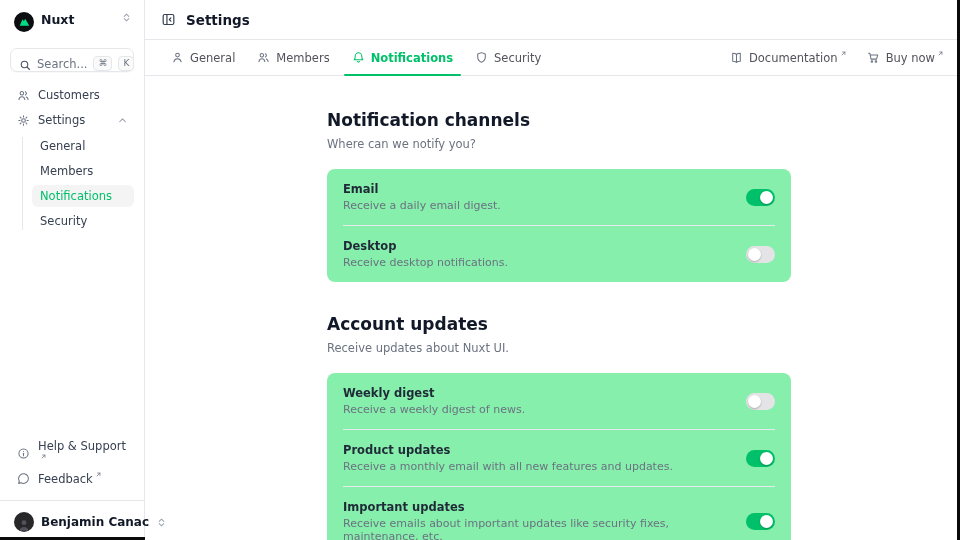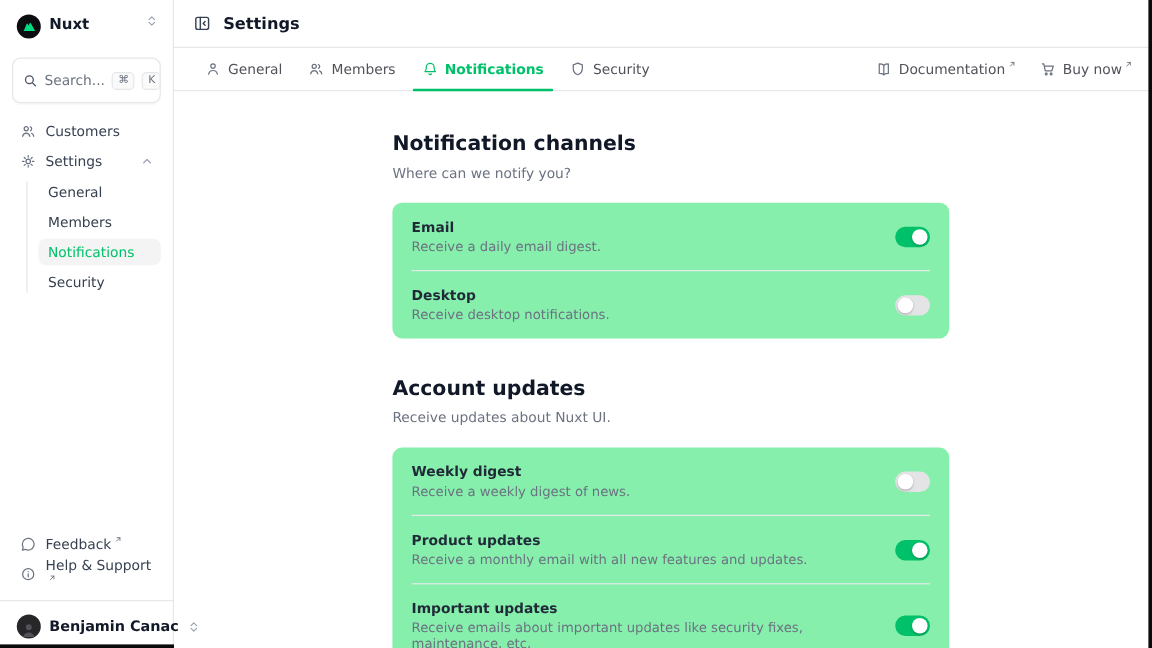--- a/index.html
+++ b/index.html
@@ -7,22 +7,22 @@
   body { font-family:"DejaVu Sans","Liberation Sans",sans-serif; background:#fff; color:#18181b; }
   .app { position:relative; display:flex; width:960px; height:540px; background:#fff; }
 
   
   .sidebar { width:145px; flex-shrink:0; border-right:1px solid #e5e7eb; display:flex; flex-direction:column; padding:10px 10px 0 10px; background:#fff; }
   .sb-header { display:flex; align-items:flex-start; gap:7px; padding:2px 2px 0 4px; height:24px; }
   .logo-circle { width:20px; height:20px; border-radius:50%; background:#0c0d10; display:flex; align-items:center; justify-content:center; flex-shrink:0; }
   .brand-name { font-size:12.5px; font-weight:700; color:#111827; flex:1; }
   .chev-sel { color:#9ca3af; display:flex; flex-direction:column; align-items:center; cursor:pointer; }
 
-  .searchbox { margin:14px 0 12px 0; height:38px; border:1px solid #e5e7eb; border-radius:7px; background:#fff;
-    display:flex; align-items:center; gap:6px; padding:0 5px 0 8px; box-shadow:0 1px 1px rgba(0,0,0,0.03); cursor:text; }
+  .searchbox { margin:14px 0 12px 0; height:24px; border:1px solid #e5e7eb; border-radius:7px; background:#fff;
+    display:flex; align-items:flex-end; gap:6px; padding:0 5px 0 8px; box-shadow:0 1px 1px rgba(0,0,0,0.03); cursor:text; }
   .searchbox .ph { font-size:11.5px; color:#6b7280; flex:1; }
   .kbd { font-size:9px; color:#6b7280; background:#fafafa; border:1px solid #e5e7eb; border-radius:4px; padding:1px 4px; line-height:11px; }
 
   .nav { display:flex; flex-direction:column; gap:3px; }
   .nav-item { display:flex; align-items:center; gap:8px; height:22px; padding:0 6px; border-radius:6px; font-size:11.5px; color:#374151; cursor:pointer; }
   .nav-item .lbl { flex:1; }
   .nav-icon { color:#6b7280; display:flex; width:14px; justify-content:center; }
   .badge { font-size:9px; color:#6b7280; border:1px solid #e5e7eb; border-radius:4px; padding:1px 4px; line-height:10px; background:#fff; }
   .subnav { position:relative; margin:1px 0 0 12px; padding-left:10px; display:flex; flex-direction:column; gap:3px; }
   .subnav::before { content:''; position:absolute; left:0; top:2px; bottom:2px; width:1px; background:#e5e7eb; }
@@ -147,39 +147,39 @@
           </div>
         <div class="sub-item">
             <span>Security</span>
           </div>
       </div>
     </nav>
 
     <div class="sb-footer">
       <div class="nav-item">
         <span class="nav-icon">
-          <svg width="13" height="13" viewBox="0 0 24 24" fill="none" stroke="currentColor" stroke-width="1.9" stroke-linecap="round" stroke-linejoin="round">
-              <path d="M21 12a9 9 0 1 1-4.6-7.9L21 3l-1.3 4.4A9 9 0 0 1 21 12z" transform="rotate(180 12 12)"></path>
-            </svg>
-        </span>
-        <span class="lbl"><span>Feedback</span><span class="ext">
-              <svg width="7" height="7" viewBox="0 0 24 24" fill="none" stroke="currentColor" stroke-width="2.6" stroke-linecap="round" stroke-linejoin="round">
-                <path d="M7 17 17 7M9 7h8v8"></path>
-              </svg>
-            </span></span>
-      </div>
-      <div class="nav-item">
-        <span class="nav-icon">
           <svg width="13" height="13" viewBox="0 0 24 24" fill="none" stroke="currentColor" stroke-width="1.9" stroke-linecap="round">
               <circle cx="12" cy="12" r="8.5"></circle>
               <path d="M12 11.5V16"></path>
               <path d="M12 8.2h.01"></path>
             </svg>
         </span>
         <span class="lbl"><span>Help &amp; Support</span><span class="ext">
+              <svg width="7" height="7" viewBox="0 0 24 24" fill="none" stroke="currentColor" stroke-width="2.6" stroke-linecap="round" stroke-linejoin="round">
+                <path d="M7 17 17 7M9 7h8v8"></path>
+              </svg>
+            </span></span>
+      </div>
+      <div class="nav-item">
+        <span class="nav-icon">
+          <svg width="13" height="13" viewBox="0 0 24 24" fill="none" stroke="currentColor" stroke-width="1.9" stroke-linecap="round" stroke-linejoin="round">
+              <path d="M21 12a9 9 0 1 1-4.6-7.9L21 3l-1.3 4.4A9 9 0 0 1 21 12z" transform="rotate(180 12 12)"></path>
+            </svg>
+        </span>
+        <span class="lbl"><span>Feedback</span><span class="ext">
               <svg width="7" height="7" viewBox="0 0 24 24" fill="none" stroke="currentColor" stroke-width="2.6" stroke-linecap="round" stroke-linejoin="round">
                 <path d="M7 17 17 7M9 7h8v8"></path>
               </svg>
             </span></span>
       </div>
       <div class="sb-divider"></div>
       <div class="user-row">
         <span class="avatar">
           <svg width="14" height="14" viewBox="0 0 24 24" fill="#52525b">
               <circle cx="12" cy="8" r="4.2"></circle>

